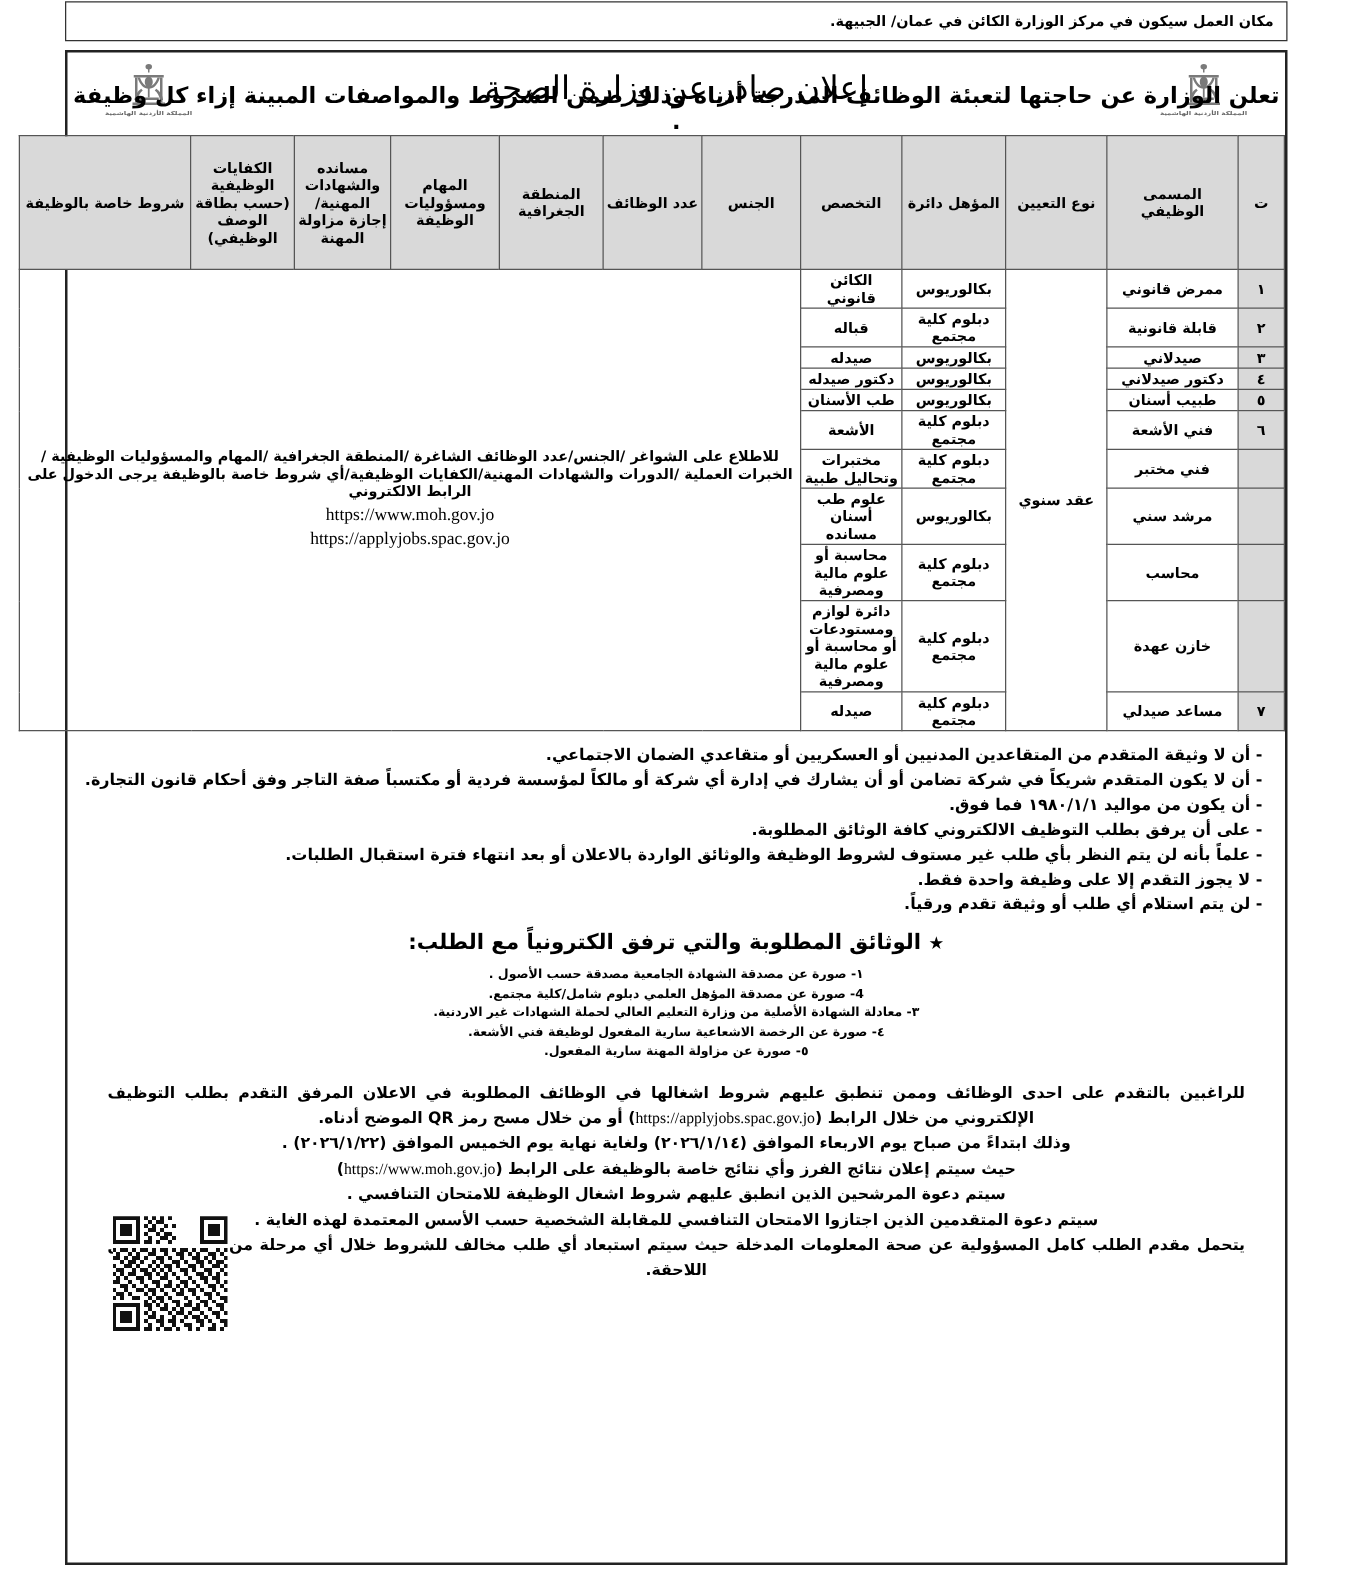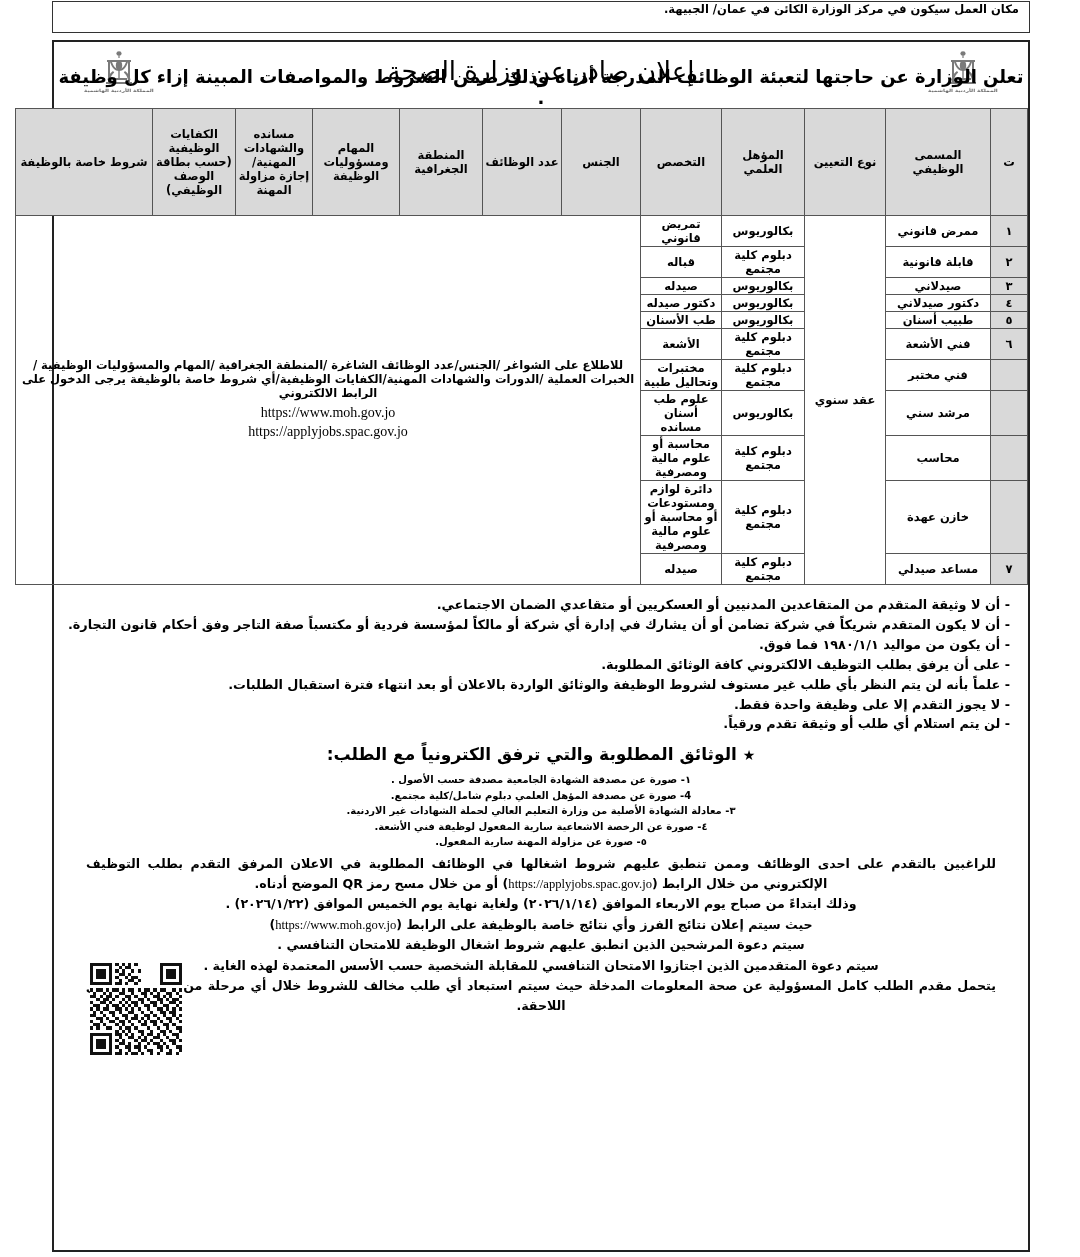--- a/index.html
+++ b/index.html
@@ -10,21 +10,21 @@
     direction:rtl;
     overflow:hidden;
   }
   .page{position:relative;width:1080px;height:1257px;box-sizing:border-box;}
 
   
   .topbar{
     position:absolute;left:52px;top:1px;width:978px;height:32px;
     border:1px solid #333;
     box-sizing:border-box;
-    display:flex;justify-content:flex-start;
+    display:flex;align-items:center;justify-content:flex-start;
   }
   .topbar .txt{
     font-size:11.5px;font-weight:bold;padding-right:10px;letter-spacing:0px;
     white-space:nowrap;
   }
 
   
   .mainbox{
     position:absolute;left:52px;top:40px;width:978px;height:1212px;
     border:2px solid #222;box-sizing:border-box;background:#fff;
@@ -107,21 +107,21 @@
   .bullets{margin:0;padding:0;list-style:none;}
   .bullets li{
     text-align:right;font-size:12.8px;font-weight:bold;
     line-height:1.55;white-space:nowrap;
   }
   .docs li{text-align:center;}
   .bullets.docs li{font-size:10px;}
 
   
   .closing{
-    position:relative;margin-top:4px;padding:0 14px 0 14px;
+    position:relative;margin-top:14px;padding:0 14px 0 14px;
   }
   .closing p{
     margin:0;font-size:12.6px;font-weight:bold;line-height:1.62;
     text-align:center;
   }
   .closing p.justify{text-align:justify;text-align-last:center;}
   .ltr{direction:ltr;unicode-bidi:isolate;
        font-family:"Liberation Serif","DejaVu Serif",serif;font-weight:normal;}
   .qr{
     position:absolute;right:auto;left:18px;bottom:-38px;
@@ -187,39 +187,39 @@
 
       <div class="subtitle">تعلن الوزارة عن حاجتها لتعبئة الوظائف المدرجة أدناه وذلك ضمن الشروط والمواصفات المبينة إزاء كل وظيفة .</div>
     </div>
 
     <table class="jobs">
       <thead>
         <tr>
           <th class="c-t">ت</th>
           <th class="c-title">المسمى الوظيفي</th>
           <th class="c-type">نوع التعيين</th>
-          <th class="c-qual">المؤهل العلمي</th>
+          <th class="c-qual">المؤهل دائرة</th>
           <th class="c-spec">التخصص</th>
           <th class="c-gender">الجنس</th>
           <th class="c-count">عدد الوظائف</th>
           <th class="c-geo">المنطقة الجغرافية</th>
           <th class="c-tasks">المهام ومسؤوليات الوظيفة</th>
           <th class="c-courses">مسانده والشهادات المهنية/ إجازة مزاولة المهنة</th>
           <th class="c-compet">الكفايات الوظيفية (حسب بطاقة الوصف الوظيفي)</th>
           <th class="c-special">شروط خاصة بالوظيفة</th>
         </tr>
       </thead>
       <tbody>
 
         <tr>
           <td class="num">١</td>
           <td>ممرض قانوني</td>
           <td rowspan="11">عقد سنوي</td>
           <td>بكالوريوس</td>
-          <td>تمريض قانوني</td>
+          <td>الكائن قانوني</td>
           <td class="note" colspan="7" rowspan="11">
             <span>للاطلاع على الشواغر /الجنس/عدد الوظائف الشاغرة /المنطقة الجغرافية /المهام والمسؤوليات الوظيفية /الخبرات العملية /الدورات والشهادات المهنية/الكفايات الوظيفية/أي شروط خاصة بالوظيفة يرجى الدخول على الرابط الالكتروني</span>
             <div class="urls">
               <div>https://www.moh.gov.jo</div>
               <div>https://applyjobs.spac.gov.jo</div>
             </div>
           </td>
         </tr>
 
         <tr>

